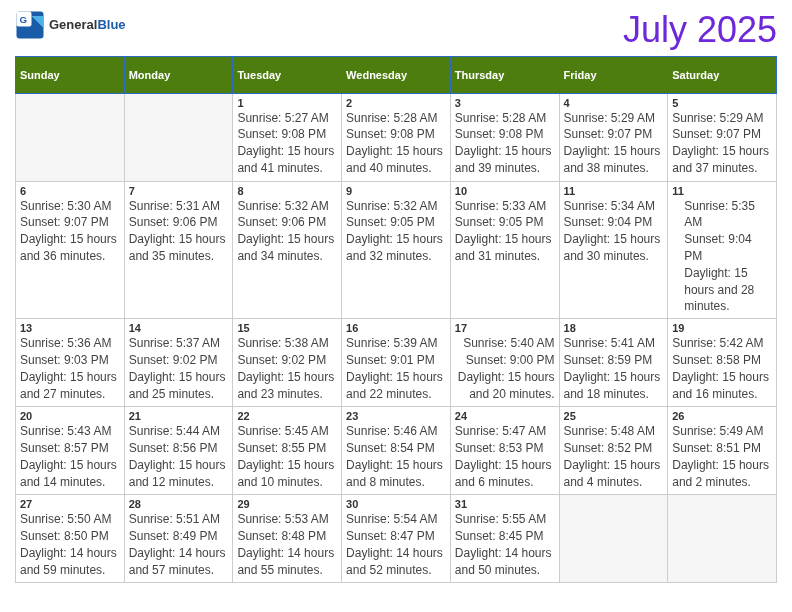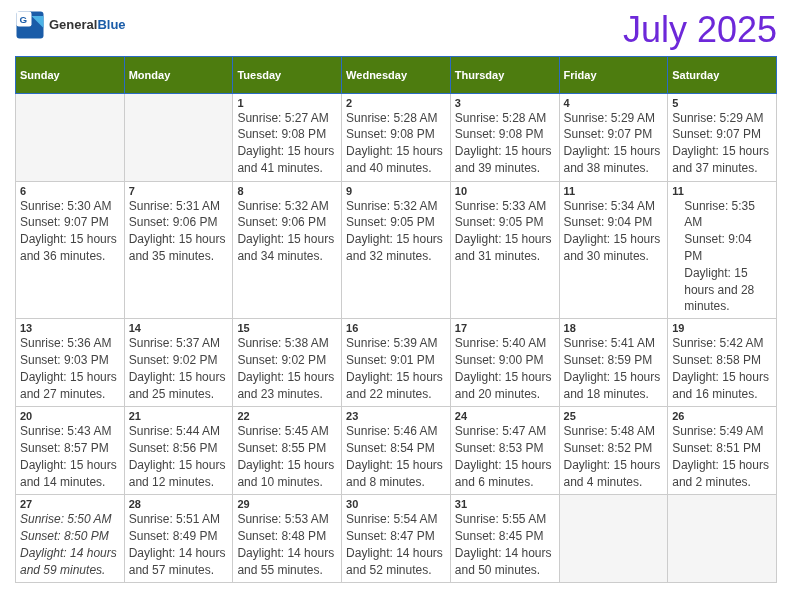--- a/index.html
+++ b/index.html
@@ -225,21 +225,21 @@
 Daylight: 15 hours and 23 minutes.</div>
           </td>
           <td>
             <span class="day-num">16</span>
             <div class="day-info" style="white-space: pre-line;">Sunrise: 5:39 AM
 Sunset: 9:01 PM
 Daylight: 15 hours and 22 minutes.</div>
           </td>
           <td>
             <span class="day-num">17</span>
-            <div class="day-info" style="white-space: pre-line;">Sunrise: 5:40 AM
+            <div class="day-info" style="white-space: pre-line; text-align: right;">Sunrise: 5:40 AM
 Sunset: 9:00 PM
 Daylight: 15 hours and 20 minutes.</div>
           </td>
           <td>
             <span class="day-num">18</span>
             <div class="day-info" style="white-space: pre-line;">Sunrise: 5:41 AM
 Sunset: 8:59 PM
 Daylight: 15 hours and 18 minutes.</div>
           </td>
           <td>
@@ -289,21 +289,21 @@
           <td>
             <span class="day-num">26</span>
             <div class="day-info" style="white-space: pre-line;">Sunrise: 5:49 AM
 Sunset: 8:51 PM
 Daylight: 15 hours and 2 minutes.</div>
           </td>
         </tr>
         <tr>
           <td>
             <span class="day-num">27</span>
-            <div class="day-info" style="white-space: pre-line; font-style: italic;">Sunrise: 5:50 AM
+            <div class="day-info" style="white-space: pre-line;">Sunrise: 5:50 AM
 Sunset: 8:50 PM
 Daylight: 14 hours and 59 minutes.</div>
           </td>
           <td>
             <span class="day-num">28</span>
             <div class="day-info" style="white-space: pre-line;">Sunrise: 5:51 AM
 Sunset: 8:49 PM
 Daylight: 14 hours and 57 minutes.</div>
           </td>
           <td>

